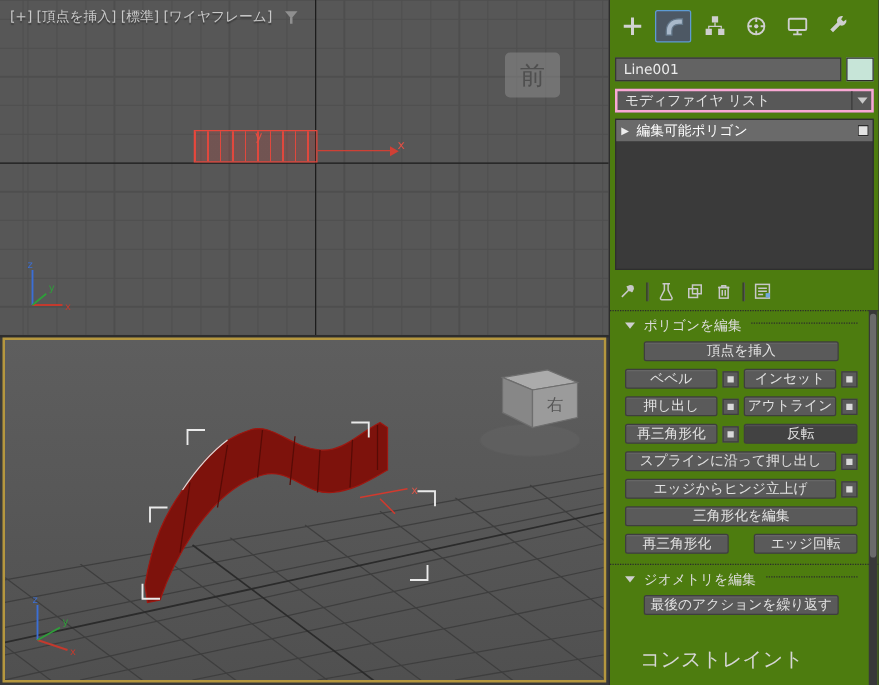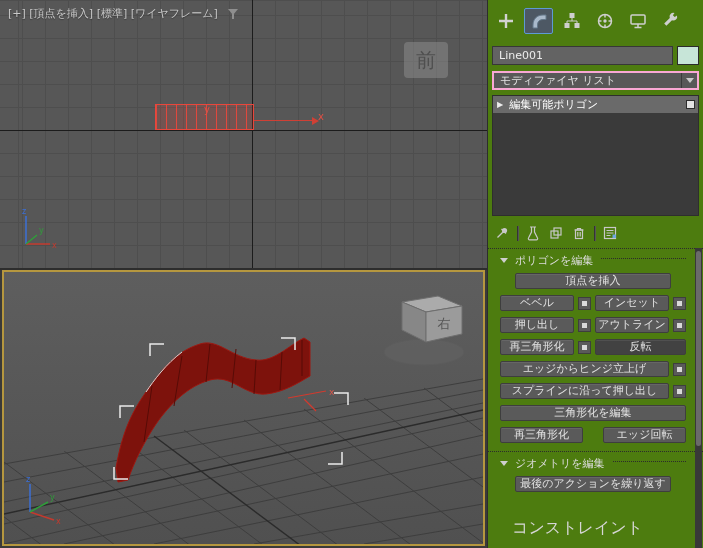--- a/index.html
+++ b/index.html
@@ -329,26 +329,26 @@
           <div class="sbox"></div>
         </div>
 
         <div class="row4">
           <div class="btn">再三角形化</div>
           <div class="sbox"></div>
           <div class="btn dark span34">反転</div>
         </div>
 
         <div class="rowWide">
+          <div class="btn">スプラインに沿って押し出し</div>
+          <div class="sbox"></div>
+        </div>
+
+        <div class="rowWide">
           <div class="btn">エッジからヒンジ立上げ</div>
-          <div class="sbox"></div>
-        </div>
-
-        <div class="rowWide">
-          <div class="btn">スプラインに沿って押し出し</div>
           <div class="sbox"></div>
         </div>
 
         <div class="btn">三角形化を編集</div>
 
         <div class="row2">
           <div class="btn">再三角形化</div>
           <div class="btn">エッジ回転</div>
         </div>
       </div>

